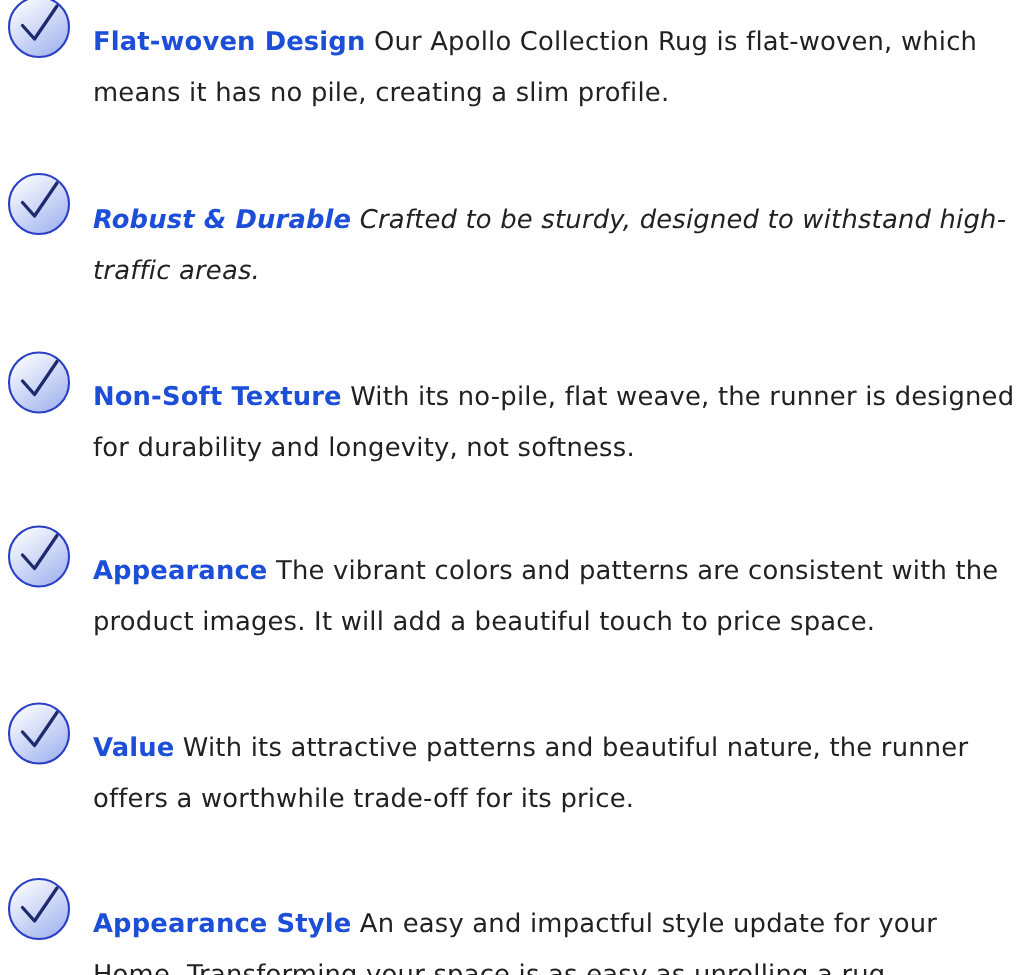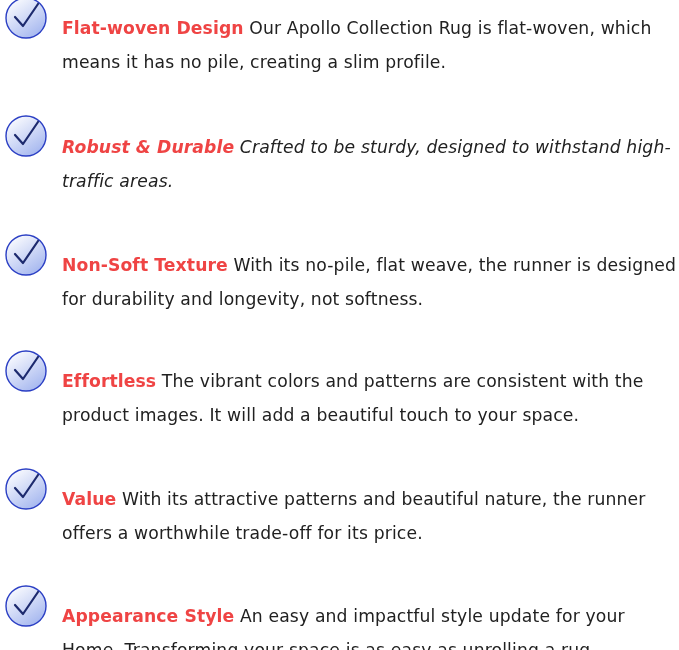--- a/index.html
+++ b/index.html
@@ -44,21 +44,21 @@
   }
   .feature-text {
     font-size: 17.2px;
     line-height: 34px;
     letter-spacing: 0.15px;
     color: #212121;
     font-weight: 400;
   }
   .feature-title {
     font-weight: 700;
-    color: #ef4444;
+    color: #1d4ed8;
     letter-spacing: 0.1px;
   }
   
   .r0 { margin-top: -6px; }
   .r1 { margin-top: 16px; font-style: italic; }
   .r2 { margin-top: 16px; }
   .r3 { margin-top: 14px; }
   .r4 { margin-top: 15px; }
   .r5 { margin-top: 15px; }
 </style>
@@ -136,21 +136,21 @@
               <stop offset="0%" stop-color="#ffffff"></stop>
               <stop offset="100%" stop-color="#9fb2ee"></stop>
             </linearGradient>
           </defs>
           <circle cx="22" cy="22" r="20" fill="url(#g3)" stroke="#2b3fc4" stroke-width="1.4"></circle>
           <path d="M11 21 L19 30 L34 8" fill="none" stroke="#1d2a6e" stroke-width="2.2" stroke-linecap="round" stroke-linejoin="round"></path>
         </svg>
       </span>
     </div>
     <div class="text-cell">
-      <p class="feature-text"><span class="feature-title">Effortless</span> <span>The vibrant colors and patterns are consistent with the product images. It will add a beautiful touch to your space.</span></p>
+      <p class="feature-text"><span class="feature-title">Appearance</span> <span>The vibrant colors and patterns are consistent with the product images. It will add a beautiful touch to price space.</span></p>
     </div>
   </div>
 
   <div class="feature-row r4">
     <div class="check-cell">
       <span>
         <svg class="check-icon" viewBox="0 0 44 44" aria-hidden="true">
           <defs>
             <linearGradient id="g4" x1="0.15" y1="0" x2="0.85" y2="1">
               <stop offset="0%" stop-color="#ffffff"></stop>

